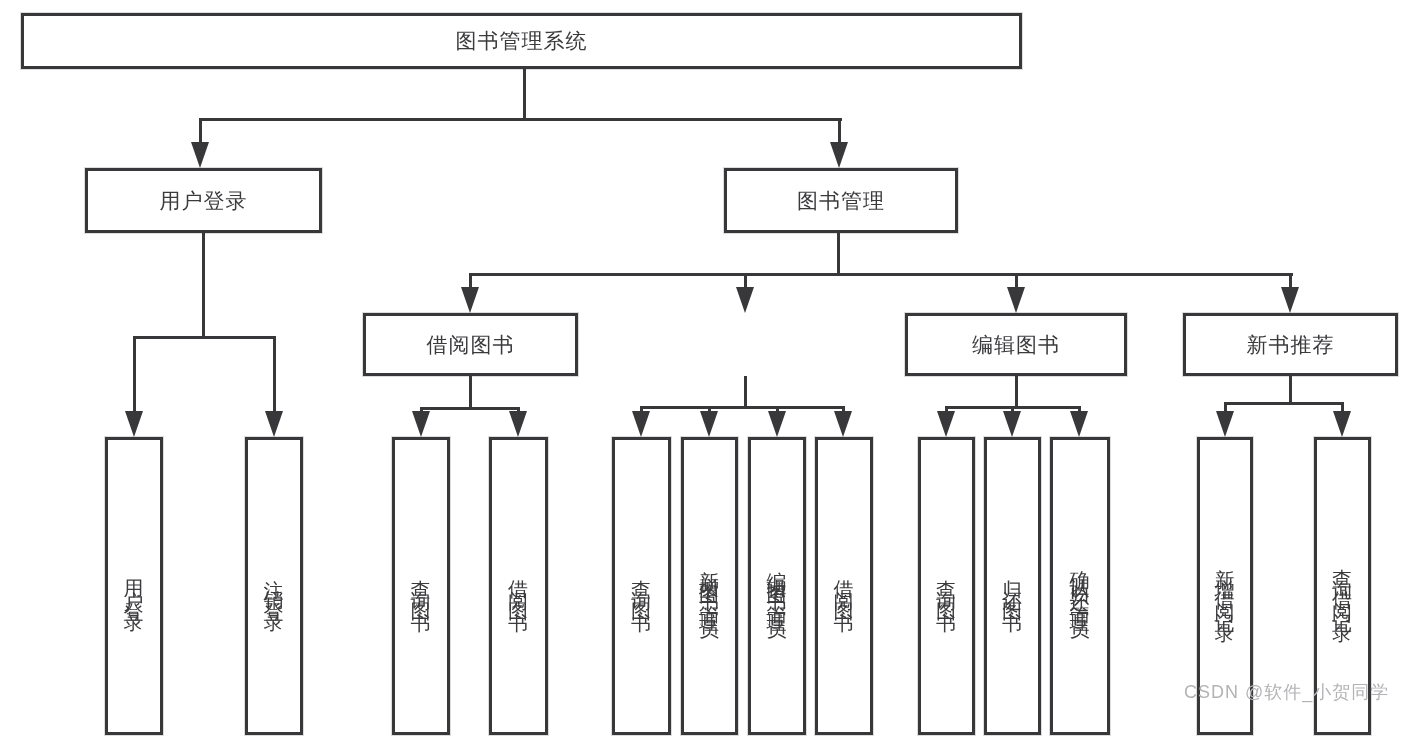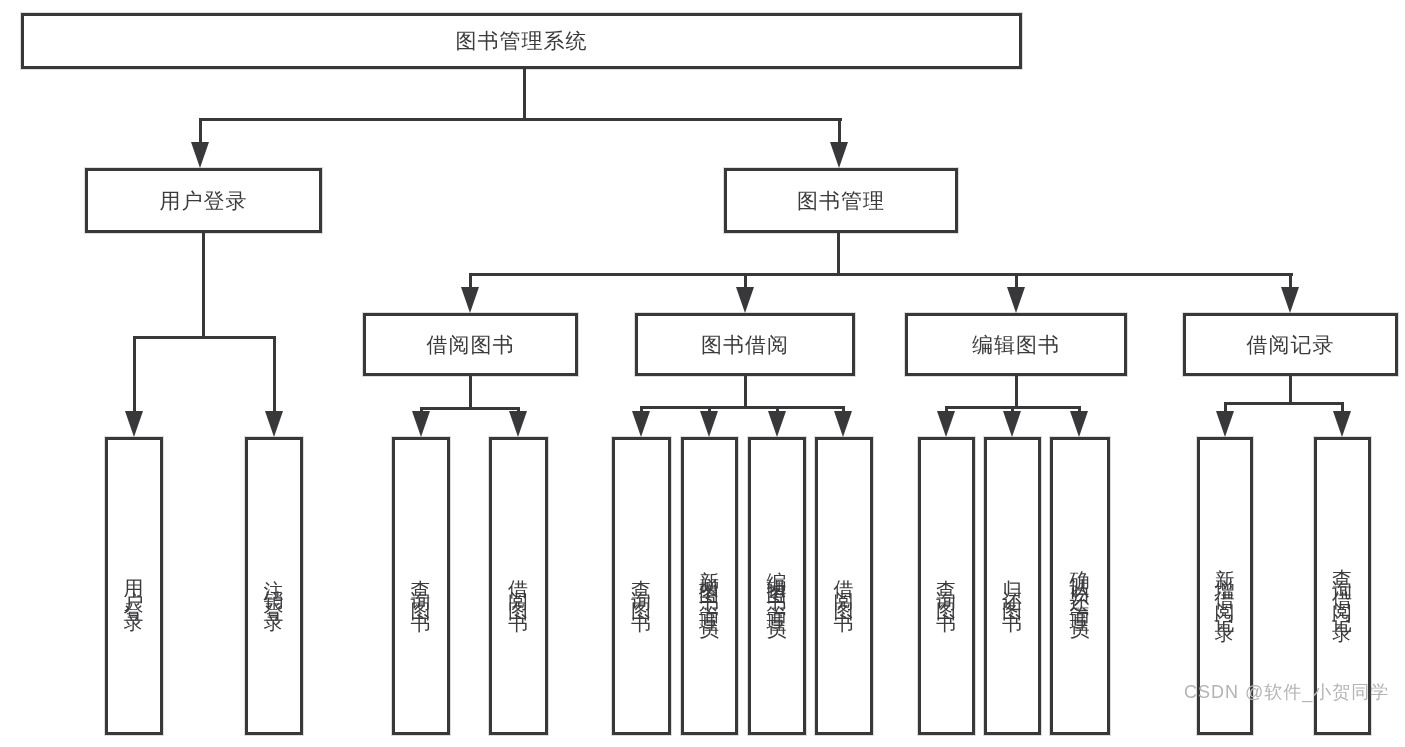--- a/index.html
+++ b/index.html
@@ -89,23 +89,22 @@
   <div class="vline" style="left:469px;top:273px;height:18px"></div>
   <div class="ahead" style="left:461px;top:287px"></div>
   <div class="vline" style="left:744px;top:273px;height:18px"></div>
   <div class="ahead" style="left:736px;top:287px"></div>
   <div class="vline" style="left:1015px;top:273px;height:18px"></div>
   <div class="ahead" style="left:1007px;top:287px"></div>
   <div class="vline" style="left:1289px;top:273px;height:18px"></div>
   <div class="ahead" style="left:1281px;top:287px"></div>
 
   <div class="node" style="left:363px;top:313px;width:215px;height:63px">借阅图书</div>
-  <div class="node" style="left:635px;top:313px;width:220px;height:63px">图书借阅</div>
   <div class="node" style="left:905px;top:313px;width:222px;height:63px">编辑图书</div>
-  <div class="node" style="left:1183px;top:313px;width:215px;height:63px">借阅记录</div>
+  <div class="node" style="left:1183px;top:313px;width:215px;height:63px">新书推荐</div>
 
   <div class="vline" style="left:469px;top:376px;height:34px"></div>
   <div class="hline" style="left:420px;top:407px;width:100px"></div>
   <div class="vline" style="left:420px;top:407px;height:8px"></div>
   <div class="ahead" style="left:412px;top:411px"></div>
   <div class="vline" style="left:517px;top:407px;height:8px"></div>
   <div class="ahead" style="left:509px;top:411px"></div>
 
   <div class="vline" style="left:744px;top:376px;height:33px"></div>
   <div class="hline" style="left:640px;top:406px;width:205px"></div>

